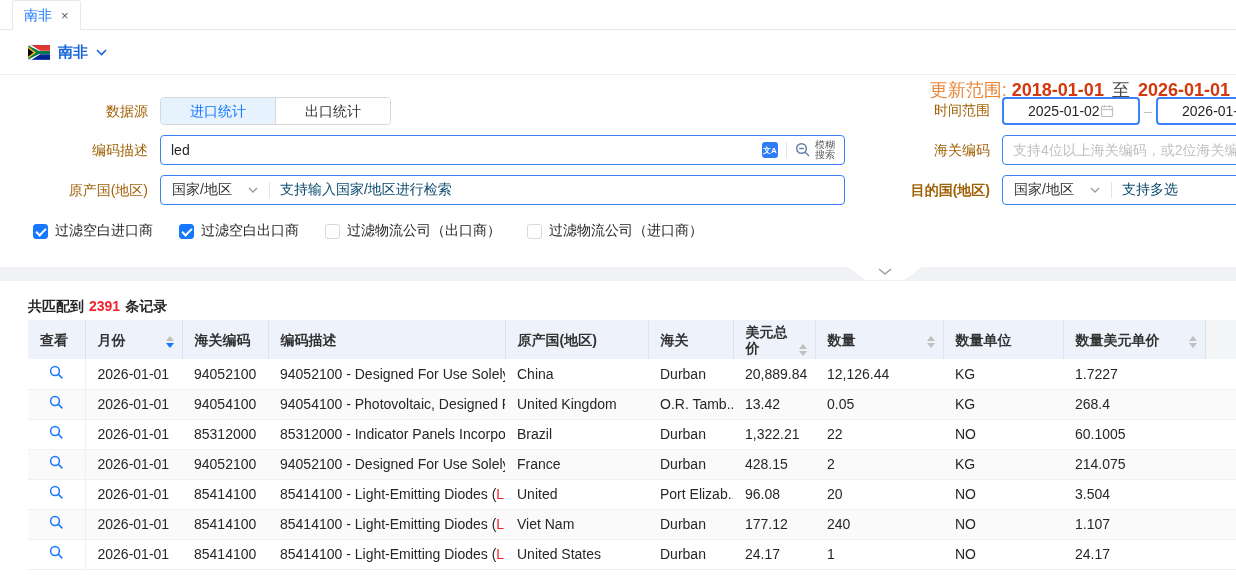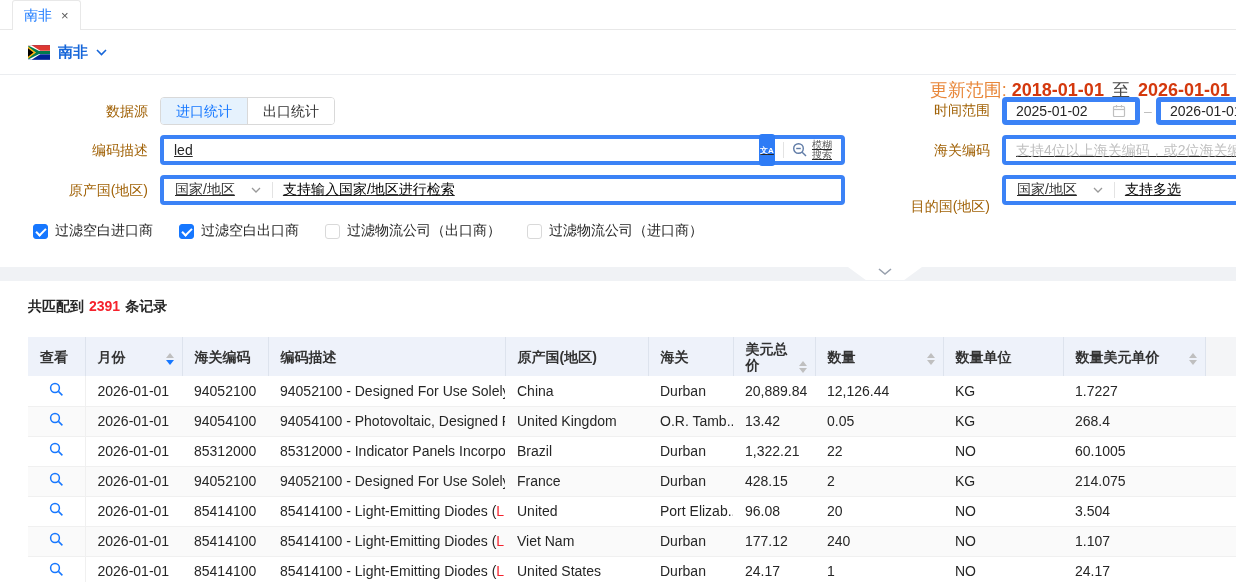--- a/index.html
+++ b/index.html
@@ -20,48 +20,48 @@
   
   .filter-panel { position:relative; height:192px; background:#fff; }
   .update-line { position:absolute; top:3px; right:6px; font-size:18px; white-space:nowrap; }
   .upd-label { color:#e8873a; }
   .upd-date { color:#d4380d; font-weight:bold; }
   .upd-to { color:#4a4a4a; margin:0 3px; }
   .lbl { position:absolute; text-align:right; color:#a16207; }
   .lbl-l { left:0; width:148px; }
   .lbl-r { left:878px; width:112px; }
   .segmented { position:absolute; left:160px; top:22px; height:28px; display:flex; border:1px solid #d9d9d9; border-radius:4px; overflow:hidden; background:#fff; }
-  .seg { padding:0 15px; line-height:26px; color:#333; background:#fff; cursor:pointer; white-space:nowrap; }
+  .seg { padding:0 29px; line-height:26px; color:#333; background:#fff; cursor:pointer; white-space:nowrap; }
   .seg.active { background:#e6f2fd; color:#1677ff; }
   .seg + .seg { border-left:1px solid #d9d9d9; }
-  .input-wrap { position:absolute; height:30px; border:4px solid #3b82f6; border-radius:4px; background:#fff; display:flex; align-items:center;text-decoration:underline; }
+  .input-wrap { position:absolute; height:30px; border:1px solid #3b82f6; border-radius:4px; background:#fff; display:flex; align-items:center; }
   .bare-input { flex:1; min-width:0; border:none; outline:none; font:inherit; color:#262626; padding:0 10px; background:transparent; }
   .bare-input::placeholder { color:#bfbfbf; }
   .vdiv { width:1px; height:16px; background:#e3e3e3; margin:0 8px; flex:none; }
-  .translate-btn { width:16px; height:32px; background:#2e7cf6; border-radius:3px; color:#fff; font-size:8px; font-weight:bold;
+  .translate-btn { width:16px; height:16px; background:#2e7cf6; border-radius:3px; color:#fff; font-size:8px; font-weight:bold;
                    display:flex; align-items:center; justify-content:center; flex:none; cursor:pointer;margin-left:16px; }
   .fuzzy { display:flex; align-items:center; gap:4px; padding-right:9px; cursor:pointer; flex:none; }
   .fuzzy-text { font-size:10px; line-height:10px; color:#595959; }
   .select-part { display:flex; align-items:center; gap:16px; padding:0 11px; color:#333; cursor:pointer; white-space:nowrap; flex:none; }
-  .placeholder { color:#000000; white-space:nowrap; overflow:hidden; }
-  .date-box { position:absolute; top:22px; height:28px; border:5px solid #3b82f6; border-radius:4px; background:#fff;
-              display:flex; align-items:center; justify-content:space-between; padding:0 9px; cursor:pointer; }
+  .placeholder { color:#0c4a6e; white-space:nowrap; overflow:hidden; }
+  .date-box { position:absolute; top:22px; height:28px; border:2px solid #3b82f6; border-radius:4px; background:#fff;
+              display:flex; align-items:center; justify-content:space-between; padding:0 24px; cursor:pointer; }
   .date-sep { position:absolute; top:22px; line-height:28px; color:#bfbfbf; }
   .checks { position:absolute; left:33px; top:147px; display:flex; gap:26px; }
   .cb-item { display:flex; align-items:center; gap:7px; cursor:pointer; white-space:nowrap; }
   .cb-box { width:15px; height:15px; border:1px solid #d9d9d9; border-radius:3px; background:#fff; position:relative; flex:none; }
   .cb-box.checked { background:#1677ff; border-color:#1677ff; }
   .cb-box.checked::after { content:""; position:absolute; left:4px; top:1px; width:4px; height:8px;
                            border:solid #fff; border-width:0 2px 2px 0; transform:rotate(45deg); }
   .notch { position:absolute; left:848px; bottom:-13px; width:74px; height:13px; background:#fff; z-index:2;
            clip-path:polygon(0 0,100% 0,76% 100%,24% 100%); display:flex; justify-content:center; cursor:pointer; }
   .gap-band { height:14px; background:#f0f2f5; }
   
   .table-panel { height:301px; background:#fff; padding:17px 0 0 28px; overflow:hidden; }
-  .summary { font-weight:bold; font-size:14px; color:#262626; margin-bottom:21px; }
+  .summary { font-weight:bold; font-size:14px; color:#262626; margin-bottom:4px; }
   .summary .count { color:#f5222d; margin:0 5px; }
   table { border-collapse:collapse; table-layout:fixed; width:1237px; }
   thead th { background:#eef2fa; height:39px; font-weight:bold; font-size:14px; text-align:left;
              padding:0 8px 0 12px; border-right:1px solid #dde3ed; color:#333; }
   thead th:last-child { border-right:none; background:#f4f5f7; }
   .th-flex { display:flex; align-items:flex-end; justify-content:space-between; }
   .th-label { line-height:16px; }
   .sorter { display:inline-flex; flex-direction:column; gap:2px; margin-left:4px; flex:none; cursor:pointer; }
   .caret-up { width:0; height:0; border-left:4px solid transparent; border-right:4px solid transparent; border-bottom:5px solid #bfbfbf; }
   .caret-down { width:0; height:0; border-left:4px solid transparent; border-right:4px solid transparent; border-top:5px solid #bfbfbf; }
@@ -155,21 +155,21 @@
     <span class="select-part">
       <span>国家/地区</span>
       <svg width="10" height="6" viewBox="0 0 10 6">
         <polyline points="1,1 5,5 9,1" fill="none" stroke="#999" stroke-width="1.3"></polyline>
       </svg>
     </span>
     <span class="vdiv" style="margin:0 0 0 0;"></span>
     <span class="placeholder" style="padding-left:10px;">支持输入国家/地区进行检索</span>
   </div>
 
-  <div class="lbl lbl-r" style="top:116px; line-height:30px;">目的国(地区)</div>
+  <div class="lbl lbl-r" style="top:100px; line-height:30px;font-weight:bold;">目的国(地区)</div>
   <div class="input-wrap" style="left:1002px; top:100px; width:300px;">
     <span class="select-part">
       <span>国家/地区</span>
       <svg width="10" height="6" viewBox="0 0 10 6">
         <polyline points="1,1 5,5 9,1" fill="none" stroke="#999" stroke-width="1.3"></polyline>
       </svg>
     </span>
     <span class="vdiv" style="margin:0;"></span>
     <span class="placeholder" style="padding-left:10px;">支持多选</span>
   </div>

